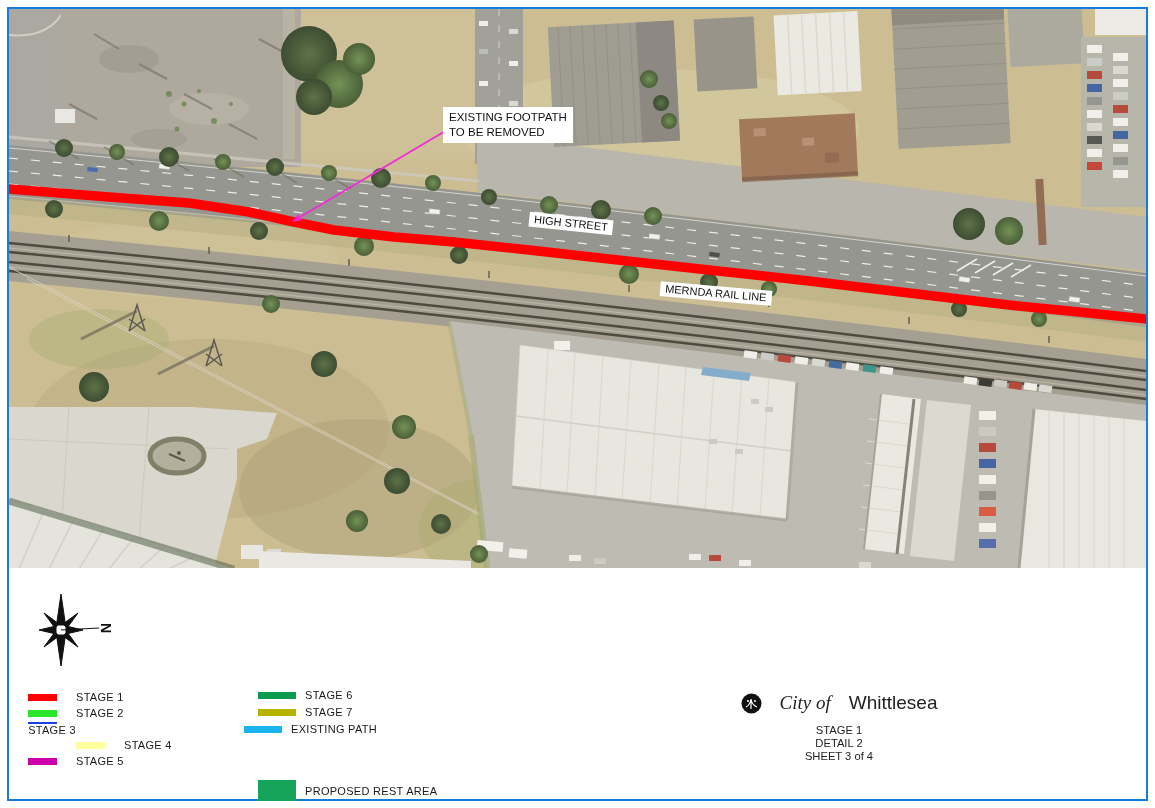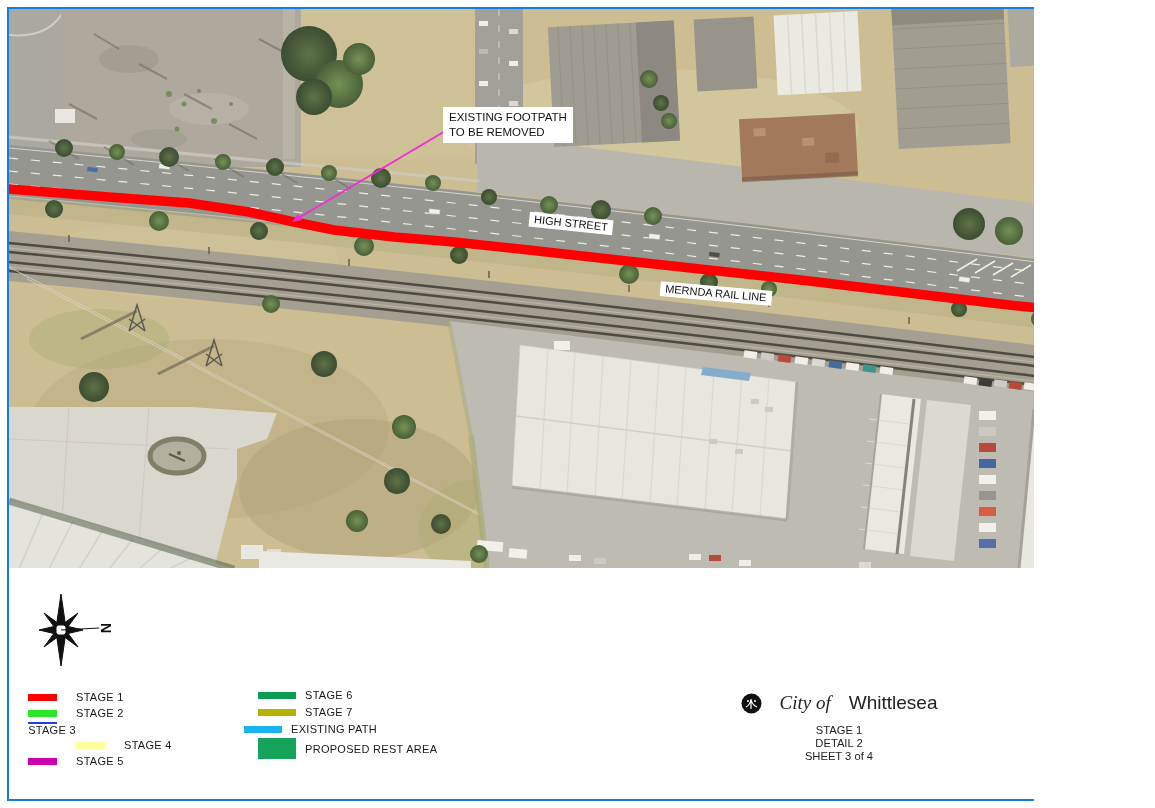--- a/index.html
+++ b/index.html
@@ -1,16 +1,16 @@
 <!DOCTYPE html>
 <html><head>
 <meta charset="utf-8">
 <style>
   html,body{margin:0;padding:0;background:#ffffff;}
-  .page{position:relative;width:1034px;height:808px;background:#ffffff;font-family:"Liberation Sans",sans-serif;color:#1c1c1c;overflow:hidden;}
+  .page{position:relative;width:1155px;height:808px;background:#ffffff;font-family:"Liberation Sans",sans-serif;color:#1c1c1c;overflow:hidden;}
   .frame{position:absolute;left:7px;top:7px;width:1137px;height:790px;border:2px solid #147de0;background:#ffffff;}
   .map{position:absolute;left:0;top:0;width:1137px;height:559px;overflow:hidden;background:#c9b98d;}
   .map svg{display:block;}
   .callout{position:absolute;left:434px;top:98px;background:#ffffff;padding:3px 6px;font-size:11.5px;line-height:15px;font-weight:400;color:#111;white-space:nowrap;}
   .maplabel{position:absolute;background:#ffffff;padding:1px 5px;font-size:11px;line-height:13px;color:#111;white-space:nowrap;}
   .maplabel.road{left:520px;top:207px;transform:rotate(6deg);}
   .maplabel.rail{left:651px;top:277px;transform:rotate(5deg);}
   .info{position:absolute;left:0;top:559px;width:1137px;height:229px;background:#ffffff;}
   .compass{position:absolute;left:8px;top:576px;width:110px;height:90px;}
   .legend-col{position:absolute;font-size:11px;letter-spacing:.3px;color:#1a1a1a;}
@@ -460,21 +460,21 @@
         <span class="lg-label">STAGE 6</span>
       </div>
       <div class="legend-row" style="left:249px;top:696px;position:absolute;">
         <span class="swatch" style="background-color: rgb(181, 178, 0);"></span>
         <span class="lg-label">STAGE 7</span>
       </div>
       <div class="legend-row" style="left:235px;top:713px;position:absolute;">
         <span class="swatch" style="background-color: rgb(25, 179, 239);"></span>
         <span class="lg-label">EXISTING PATH</span>
       </div>
-      <div class="legend-row" style="left:249px;top:729px;height:21px;position:absolute;">
+      <div class="legend-row" style="left:249px;top:771px;height:21px;position:absolute;">
         <span class="swatch block" style="background-color: rgb(22, 163, 90);"></span>
         <span class="lg-label">PROPOSED REST AREA</span>
       </div>
     </div>
 
     <div class="titleblock">
       <div class="agency">
         <svg width="21" height="21" viewBox="0 0 21 21">
           <circle cx="10.5" cy="10.5" r="10" fill="#111"></circle>
           <path d="M5,14 Q9,12 10,6 M10,6 Q11,12 16,14 M10,6 L10,16" stroke="#fff" stroke-width="1.2" fill="none"></path>

